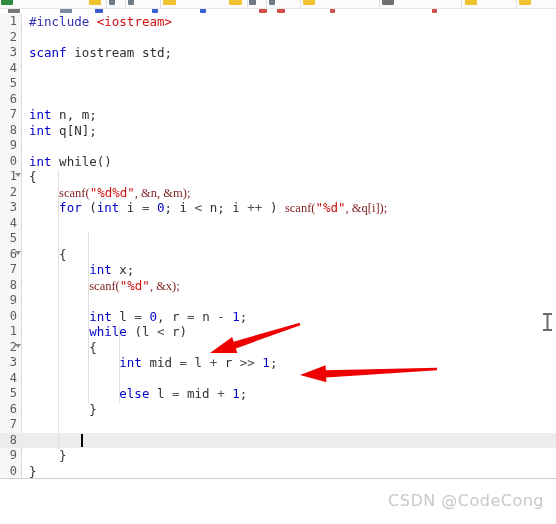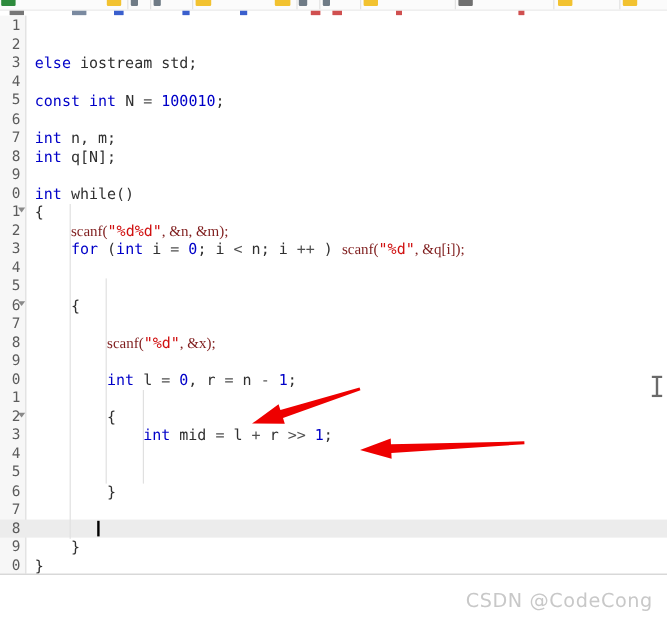--- a/index.html
+++ b/index.html
@@ -214,45 +214,45 @@
     <div class="tb2-icon" style="left: 259px; width: 8px; background: rgb(208, 80, 80);"></div>
     <div class="tb2-icon" style="left: 277px; width: 8px; background: rgb(208, 80, 80);"></div>
     <div class="tb2-icon" style="left: 330px; width: 5px; background: rgb(208, 80, 80);"></div>
     <div class="tb2-icon" style="left: 432px; width: 5px; background: rgb(208, 80, 80);"></div>
   </div>
 
 <div id="editor">
   <div id="gutter"></div>
   <div id="gutter-border"></div>
   <div id="code-lines">
-      <div class="code-line" style="top: 1px;"><span class="ln">1</span></div>
+      <div class="code-line" style="top: 1px;"><span class="ln">1</span><span class="src"><span class="pre">#include</span><span class="op"> </span><span class="str">&lt;iostream&gt;</span></span></div>
       <div class="code-line" style="top: 16.5px;"><span class="ln">2</span><span class="src"></span></div>
-      <div class="code-line" style="top: 32px;"><span class="ln">3</span><span class="src"><span class="kw">else</span><span class="op"> </span><span class="id">iostream</span><span class="op"> </span><span class="punc">std</span><span class="punc">;</span></span></div>
+      <div class="code-line" style="top: 32px;"><span class="ln">3</span><span class="src"><span class="kw">scanf</span><span class="op"> </span><span class="id">iostream</span><span class="op"> </span><span class="punc">std</span><span class="punc">;</span></span></div>
       <div class="code-line" style="top: 47.5px;"><span class="ln">4</span><span class="src"></span></div>
-      <div class="code-line" style="top: 63px;"><span class="ln">5</span><span class="src"><span class="kw">const</span><span class="op"> </span><span class="kw">int</span><span class="op"> </span><span class="punc">N</span><span class="op"> </span><span class="op">=</span><span class="op"> </span><span class="num">100010</span><span class="punc">;</span></span></div>
+      <div class="code-line" style="top: 63px;"><span class="ln">5</span></div>
       <div class="code-line" style="top: 78.5px;"><span class="ln">6</span><span class="src"></span></div>
       <div class="code-line" style="top: 94px;"><span class="ln">7</span><span class="src"><span class="kw">int</span><span class="op"> </span><span class="punc">n</span><span class="punc">, </span><span class="punc">m</span><span class="punc">;</span></span></div>
       <div class="code-line" style="top: 109.5px;"><span class="ln">8</span><span class="src"><span class="kw">int</span><span class="op"> </span><span class="punc">q[N];</span></span></div>
       <div class="code-line" style="top: 125px;"><span class="ln">9</span><span class="src"></span></div>
       <div class="code-line" style="top: 140.5px;"><span class="ln">0</span><span class="src"><span class="kw">int</span><span class="op"> </span><span class="punc">while()</span></span></div>
       <div class="code-line" style="top: 156px;"><span class="ln">1</span><span class="fold"></span><span class="src"><span class="punc">{</span></span></div>
       <div class="code-line" style="top: 171.5px;"><span class="ln">2</span><span class="src"><span class="op">    </span><span class="fn">scanf(</span><span class="str">"%d%d"</span><span class="fn">, &amp;n, &amp;m);</span></span></div>
       <div class="code-line" style="top: 187px;"><span class="ln">3</span><span class="src"><span class="op">    </span><span class="kw">for</span><span class="punc"> (</span><span class="kw">int</span><span class="punc"> i </span><span class="op">=</span><span class="op"> </span><span class="num">0</span><span class="punc">; i </span><span class="op">&lt;</span><span class="punc"> n; i </span><span class="op">++</span><span class="punc"> ) </span><span class="fn">scanf(</span><span class="str">"%d"</span><span class="fn">, &amp;q[i]);</span></span></div>
       <div class="code-line" style="top: 202.5px;"><span class="ln">4</span><span class="src"></span></div>
       <div class="code-line" style="top: 218px;"><span class="ln">5</span></div>
       <div class="code-line" style="top: 233.5px;"><span class="ln">6</span><span class="fold"></span><span class="src"><span class="op">    </span><span class="punc">{</span></span></div>
-      <div class="code-line" style="top: 249px;"><span class="ln">7</span></div>
+      <div class="code-line" style="top: 249px;"><span class="ln">7</span><span class="src"><span class="op">        </span><span class="kw">int</span><span class="punc"> x;</span></span></div>
       <div class="code-line" style="top: 264.5px;"><span class="ln">8</span><span class="src"><span class="op">        </span><span class="fn">scanf(</span><span class="str">"%d"</span><span class="fn">, &amp;x);</span></span></div>
       <div class="code-line" style="top: 280px;"><span class="ln">9</span><span class="src"></span></div>
       <div class="code-line" style="top: 295.5px;"><span class="ln">0</span><span class="src"><span class="op">        </span><span class="kw">int</span><span class="punc"> l </span><span class="op">=</span><span class="op"> </span><span class="num">0</span><span class="punc">, r </span><span class="op">=</span><span class="punc"> n </span><span class="op">-</span><span class="op"> </span><span class="num">1</span><span class="punc">;</span></span></div>
-      <div class="code-line" style="top: 311px;"><span class="ln">1</span></div>
+      <div class="code-line" style="top: 311px;"><span class="ln">1</span><span class="src"><span class="op">        </span><span class="kw">while</span><span class="punc"> (l </span><span class="op">&lt;</span><span class="punc"> r)</span></span></div>
       <div class="code-line" style="top: 326.5px;"><span class="ln">2</span><span class="fold"></span><span class="src"><span class="op">        </span><span class="punc">{</span></span></div>
       <div class="code-line" style="top: 342px;"><span class="ln">3</span><span class="src"><span class="op">            </span><span class="kw">int</span><span class="punc"> mid </span><span class="op">=</span><span class="punc"> l </span><span class="op">+</span><span class="punc"> r </span><span class="op">&gt;&gt;</span><span class="op"> </span><span class="num">1</span><span class="punc">;</span></span></div>
       <div class="code-line" style="top: 357.5px;"><span class="ln">4</span></div>
-      <div class="code-line" style="top: 373px;"><span class="ln">5</span></div>
+      <div class="code-line" style="top: 373px;"><span class="ln">5</span><span class="src"><span class="op">            </span><span class="kw">else</span><span class="punc"> l </span><span class="op">=</span><span class="punc"> mid </span><span class="op">+</span><span class="op"> </span><span class="num">1</span><span class="punc">;</span></span></div>
       <div class="code-line" style="top: 388.5px;"><span class="ln">6</span><span class="src"><span class="op">        </span><span class="punc">}</span></span></div>
       <div class="code-line" style="top: 404px;"><span class="ln">7</span><span class="src"></span></div>
       <div class="code-line cur" style="top: 419.5px;"><span class="ln">8</span><span class="src"></span></div>
       <div class="code-line" style="top: 435px;"><span class="ln">9</span><span class="src"><span class="op">    </span><span class="punc">}</span></span></div>
       <div class="code-line" style="top: 450.5px;"><span class="ln">0</span><span class="src"><span class="punc">}</span></span></div>
     </div>
   <div id="guides">
       <div class="guide" style="left: 58.2px; top: 157px; height: 279px;"></div>
       <div class="guide" style="left: 88.4px; top: 219px; height: 170.5px;"></div>
       <div class="guide" style="left: 118.6px; top: 312px; height: 77.5px;"></div>

